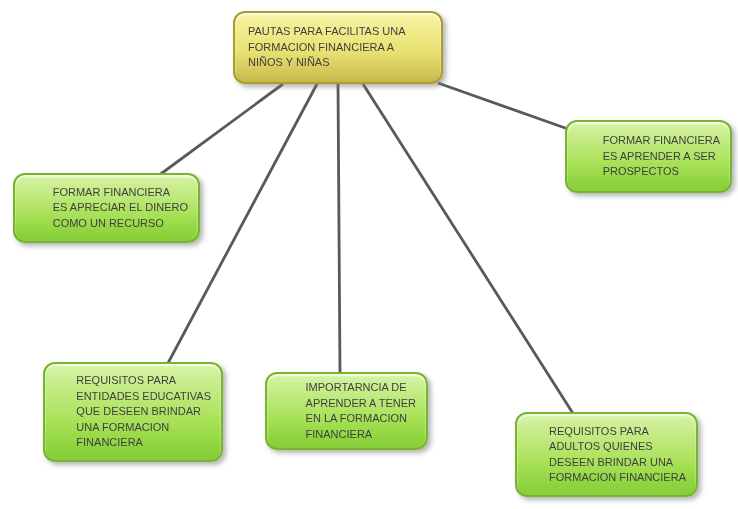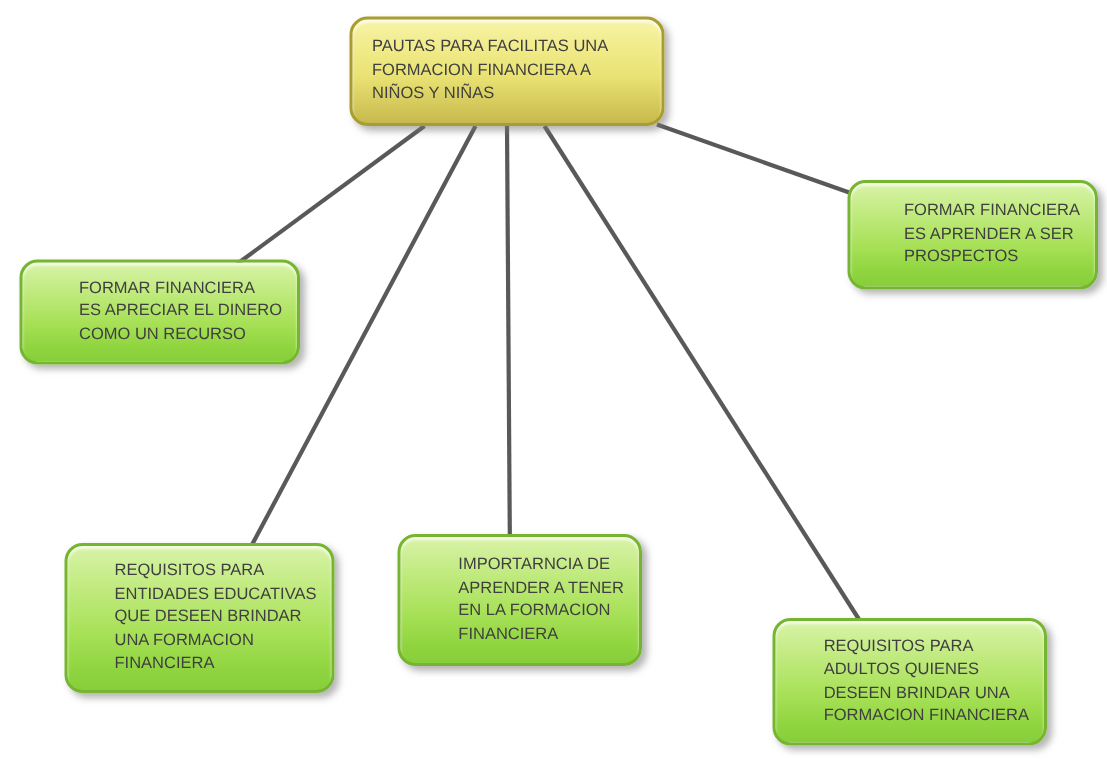--- a/index.html
+++ b/index.html
@@ -7,21 +7,21 @@
   svg.connectors{position:absolute;left:0;top:0;}
   .node{position:absolute;border-radius:12px;display:flex;align-items:center;box-sizing:border-box;font-size:11px;line-height:15.5px;color:#3f3f3f;box-shadow:3px 3px 5px rgba(120,120,120,0.55),inset 0 2px 2px rgba(255,255,255,0.75);}
   .node span{white-space:pre-line;}
   .yellow{background:linear-gradient(to bottom,#f7f4a8 0%,#f0ea88 30%,#e9e273 55%,#d3c75a 85%,#c6ba4e 100%);border:2px solid #a89d2e;}
   .green{background:linear-gradient(to bottom,#d8f3a8 0%,#c0ea7e 30%,#a8e158 60%,#90d540 85%,#87ce3a 100%);border:2px solid #76b52f;justify-content:flex-end;}
   .node{padding:0 10px 0 13px;}
   #root{left:233px;top:11px;width:210px;height:73px;}
   #b0{left:13px;top:173px;width:187px;height:70px;}
   #b1{left:565px;top:120px;width:167px;height:73px;}
   #b2{left:43px;top:362px;width:180px;height:100px;}
-  #b3{left:265px;top:356px;width:163px;height:88px;}
+  #b3{left:265px;top:372px;width:163px;height:78px;}
   #b4{left:515px;top:412px;width:183px;height:85px;}
 </style>
 </head>
 <body>
 
 <div class="canvas">
   <svg class="connectors" width="738" height="509">
     <line x1="283" y1="84" x2="158" y2="176" stroke="#595959" stroke-width="2.8"></line>
     <line x1="317" y1="84" x2="167" y2="365" stroke="#595959" stroke-width="2.8"></line>
     <line x1="338" y1="84" x2="340" y2="375" stroke="#595959" stroke-width="2.8"></line>

